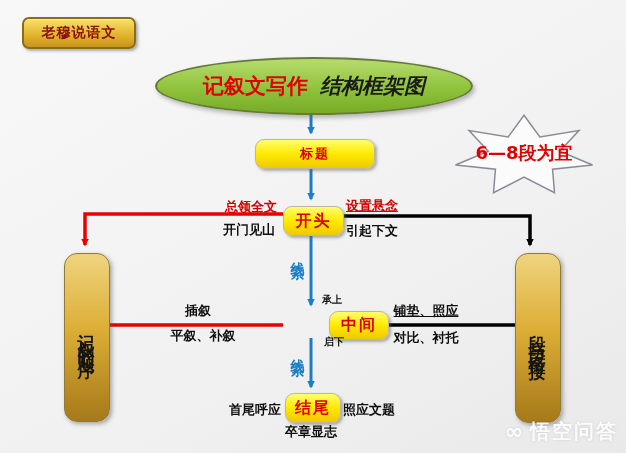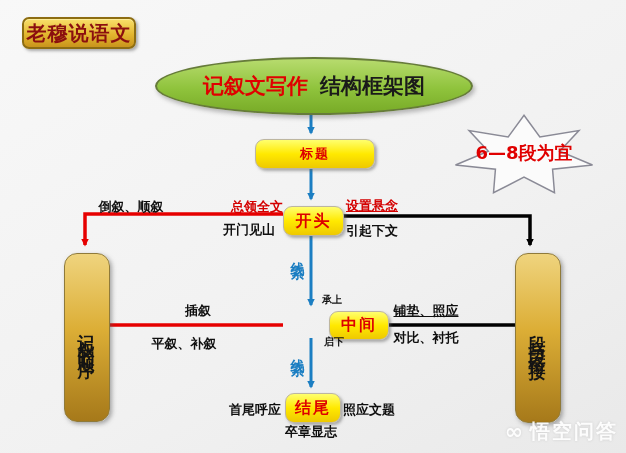--- a/index.html
+++ b/index.html
@@ -9,33 +9,33 @@
     font-family:"DejaVu Sans",sans-serif;
   }
   .abs{position:absolute;}
   
   .badge{
     left:22px;top:17px;width:110px;height:28px;
     display:flex;align-items:center;justify-content:center;
     background:linear-gradient(180deg,#f9e06b 0%,#e3b62f 55%,#c9941c 100%);
     border:2px solid #8d6d12;border-radius:7px;
     box-shadow:2px 2px 3px rgba(80,80,80,.45), inset 0 1px 0 #fcec9a;
-    color:#8b0f0f;font-weight:bold;font-size:20px;letter-spacing:1px;
+    color:#8b0f0f;font-weight:bold;font-size:14px;letter-spacing:1px;
   }
   
   .ellipse{
     left:155px;top:57px;width:314px;height:54px;border-radius:50%;
     background:linear-gradient(180deg,#b7db6e 0%,#8fc33c 55%,#78ab27 100%);
     border:2px solid #667b3a;
     box-shadow:2px 3px 4px rgba(90,90,90,.4);
     display:flex;align-items:center;justify-content:center;gap:12px;
     font-size:21px;font-weight:bold;white-space:nowrap;
   }
   .ellipse .red-part{color:#e00000;}
-  .ellipse .italic-part{color:#1a1a1a;}
+  .ellipse .italic-part{color:#1a1a1a;font-style:italic;}
   
   .node{
     display:flex;align-items:center;justify-content:center;
     background:linear-gradient(180deg,#ffff6e 0%,#ffe900 50%,#eec900 100%);
     border:1px solid #bdb6a0;border-radius:9px;
     box-shadow:2px 2px 3px rgba(100,100,100,.5);
     color:#dd0000;font-weight:bold;font-size:16px;letter-spacing:2px;
   }
   .node.biaoti{left:255px;top:139px;width:118px;height:28px;font-size:13px;}
   .node.kaitou{left:283px;top:206px;width:59px;height:28px;}
@@ -137,31 +137,30 @@
     <span>结尾</span>
   </div>
 
   <div class="abs pillar left">
     <span>记叙的顺序</span>
   </div>
   <div class="abs pillar right">
     <span>段与段衔接</span>
   </div>
 
-  <div class="lbl" style="left:131px;top:198px;">倒叙、顺叙</div>
-  <div class="lbl red" style="left:251px;top:198px;margin-left:6px;">总领全文</div>
+  <div class="lbl red" style="left:251px;top:198px;">总领全文</div>
   <div class="lbl" style="left:249px;top:221px;">开门见山</div>
   <div class="lbl red" style="left:372px;top:197px;text-decoration:underline;">设置悬念</div>
   <div class="lbl" style="left:372px;top:222px;">引起下文</div>
 
   <div class="clue" style="left:289px;top:251px;">线索</div>
   <div class="lbl small" style="left:332px;top:293px;">承上</div>
 
   <div class="lbl" style="left:198px;top:302px;">插叙</div>
-  <div class="lbl" style="left:184px;top:327px;margin-top:8px;">平叙、补叙</div>
+  <div class="lbl" style="left:203px;top:327px;">平叙、补叙</div>
   <div class="lbl" style="left:426px;top:302px;text-decoration:underline;">铺垫、照应</div>
   <div class="lbl" style="left:426px;top:329px;">对比、衬托</div>
   <div class="lbl small" style="left:334px;top:335px;">启下</div>
 
   <div class="clue" style="left:289px;top:348px;">线索</div>
 
   <div class="lbl" style="left:255px;top:401px;">首尾呼应</div>
   <div class="lbl" style="left:369px;top:401px;">照应文题</div>
   <div class="lbl" style="left:311px;top:423px;">卒章显志</div>
 

